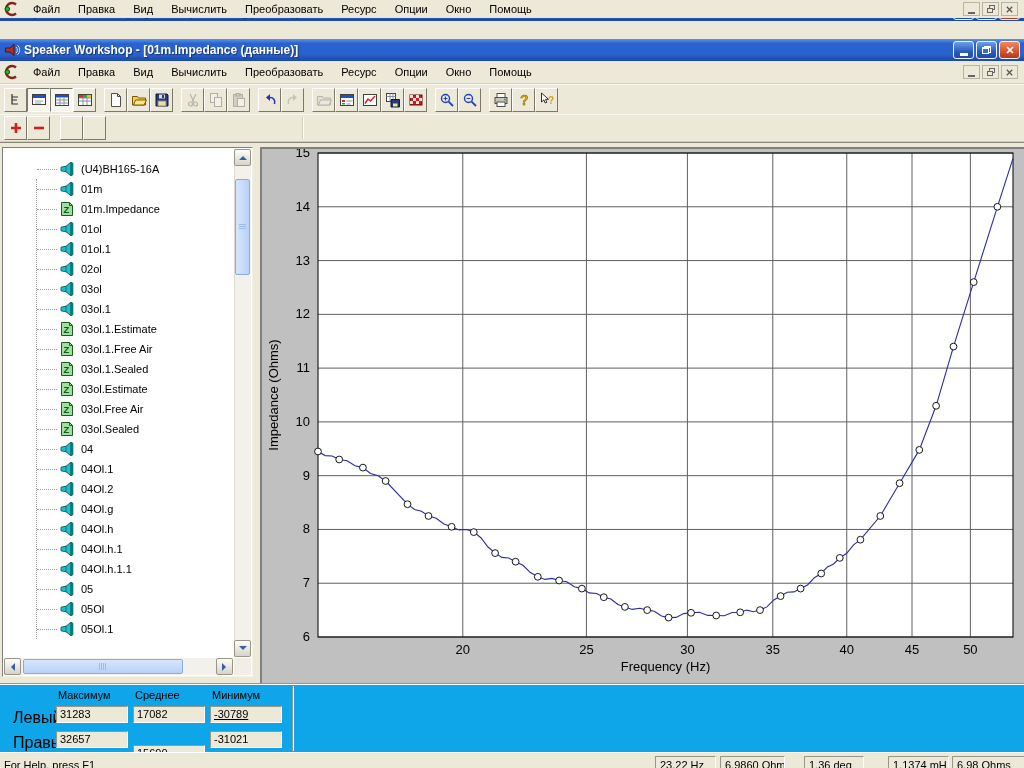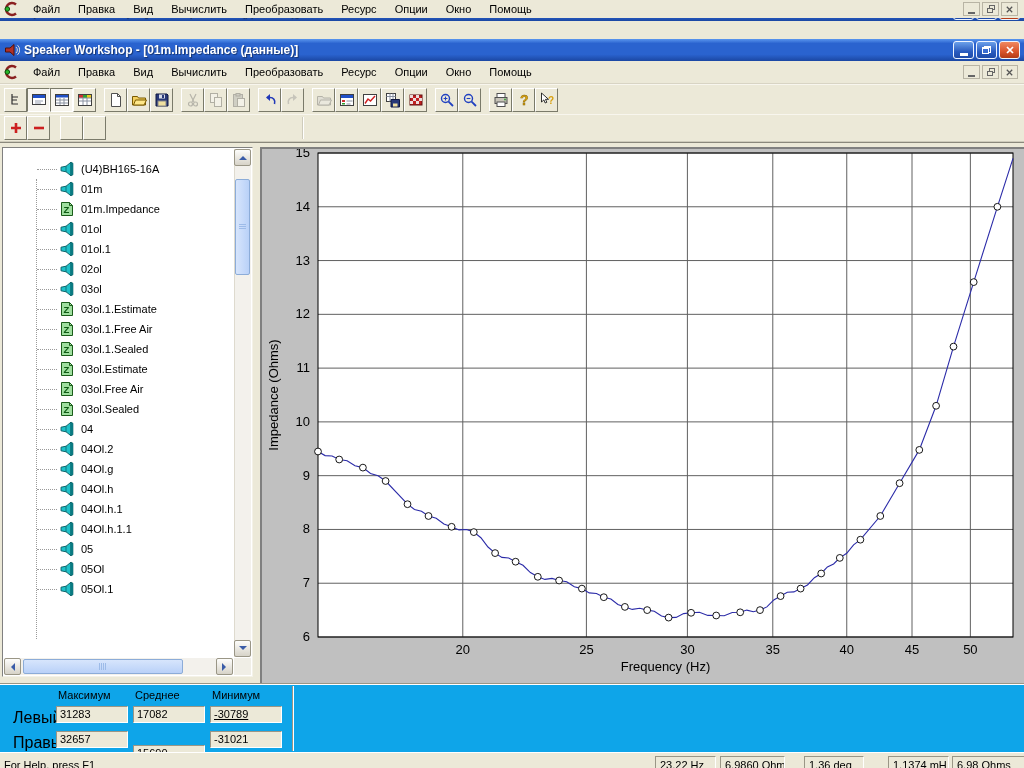--- a/index.html
+++ b/index.html
@@ -495,20 +495,31 @@
                 <path d="M7 5.2v5.6" stroke="#045a60" stroke-width=".7"></path>
                 <path d="M12 1.2l2 1v11.6l-2 1z" fill="#0e8890" stroke="#045a60" stroke-width=".6"></path>
               </svg>
             </span>
             <span class="tlabel">03ol</span>
           </div>
           <div class="tree-row child">
             <span class="stub"></span>
             <span class="ticon">
               <svg viewBox="0 0 16 16">
+                <path d="M2 6.2L7 5.2l5-4v13.6l-5-4L2 9.8z" fill="#20c0c8" stroke="#045a60" stroke-width=".9"></path>
+                <path d="M7 5.2v5.6" stroke="#045a60" stroke-width=".7"></path>
+                <path d="M12 1.2l2 1v11.6l-2 1z" fill="#0e8890" stroke="#045a60" stroke-width=".6"></path>
+              </svg>
+            </span>
+            <span class="tlabel">03ol.1</span>
+          </div>
+          <div class="tree-row child">
+            <span class="stub"></span>
+            <span class="ticon">
+              <svg viewBox="0 0 16 16">
                 <path d="M2.5 1.5h8l3 3v10h-11z" fill="#9fdf9f" stroke="#1a5c1a"></path>
                 <path d="M10.5 1.5v3h3" fill="none" stroke="#1a5c1a"></path>
                 <text x="4.5" y="12" font-size="9.5" font-weight="bold" fill="#0e5a14">Z</text>
               </svg>
             </span>
             <span class="tlabel">03ol.1.Estimate</span>
           </div>
           <div class="tree-row child">
             <span class="stub"></span>
             <span class="ticon">
@@ -567,20 +578,31 @@
           <div class="tree-row child">
             <span class="stub"></span>
             <span class="ticon">
               <svg viewBox="0 0 16 16">
                 <path d="M2 6.2L7 5.2l5-4v13.6l-5-4L2 9.8z" fill="#20c0c8" stroke="#045a60" stroke-width=".9"></path>
                 <path d="M7 5.2v5.6" stroke="#045a60" stroke-width=".7"></path>
                 <path d="M12 1.2l2 1v11.6l-2 1z" fill="#0e8890" stroke="#045a60" stroke-width=".6"></path>
               </svg>
             </span>
             <span class="tlabel">04</span>
+          </div>
+          <div class="tree-row child">
+            <span class="stub"></span>
+            <span class="ticon">
+              <svg viewBox="0 0 16 16">
+                <path d="M2 6.2L7 5.2l5-4v13.6l-5-4L2 9.8z" fill="#20c0c8" stroke="#045a60" stroke-width=".9"></path>
+                <path d="M7 5.2v5.6" stroke="#045a60" stroke-width=".7"></path>
+                <path d="M12 1.2l2 1v11.6l-2 1z" fill="#0e8890" stroke="#045a60" stroke-width=".6"></path>
+              </svg>
+            </span>
+            <span class="tlabel">04Ol.1</span>
           </div>
           <div class="tree-row child">
             <span class="stub"></span>
             <span class="ticon">
               <svg viewBox="0 0 16 16">
                 <path d="M2 6.2L7 5.2l5-4v13.6l-5-4L2 9.8z" fill="#20c0c8" stroke="#045a60" stroke-width=".9"></path>
                 <path d="M7 5.2v5.6" stroke="#045a60" stroke-width=".7"></path>
                 <path d="M12 1.2l2 1v11.6l-2 1z" fill="#0e8890" stroke="#045a60" stroke-width=".6"></path>
               </svg>
             </span>

